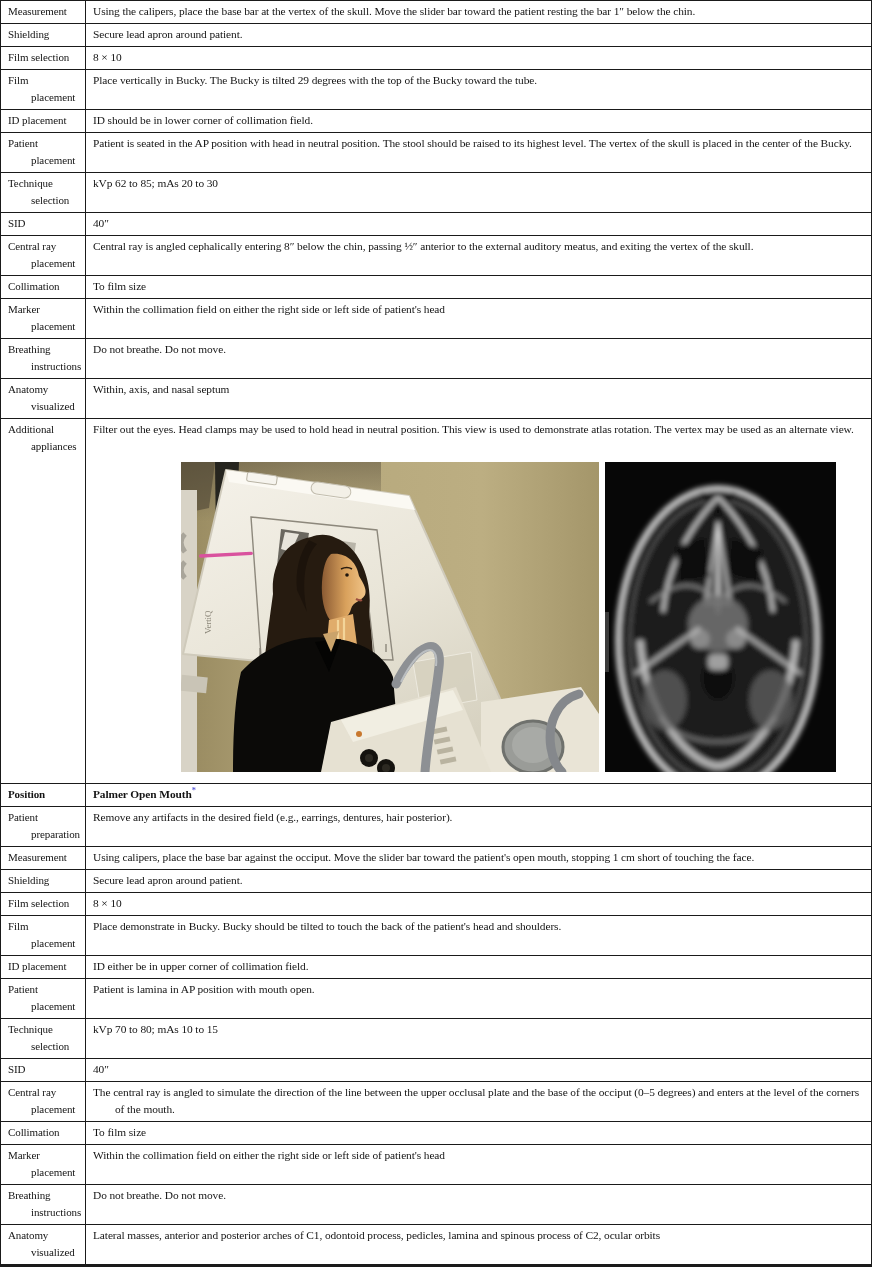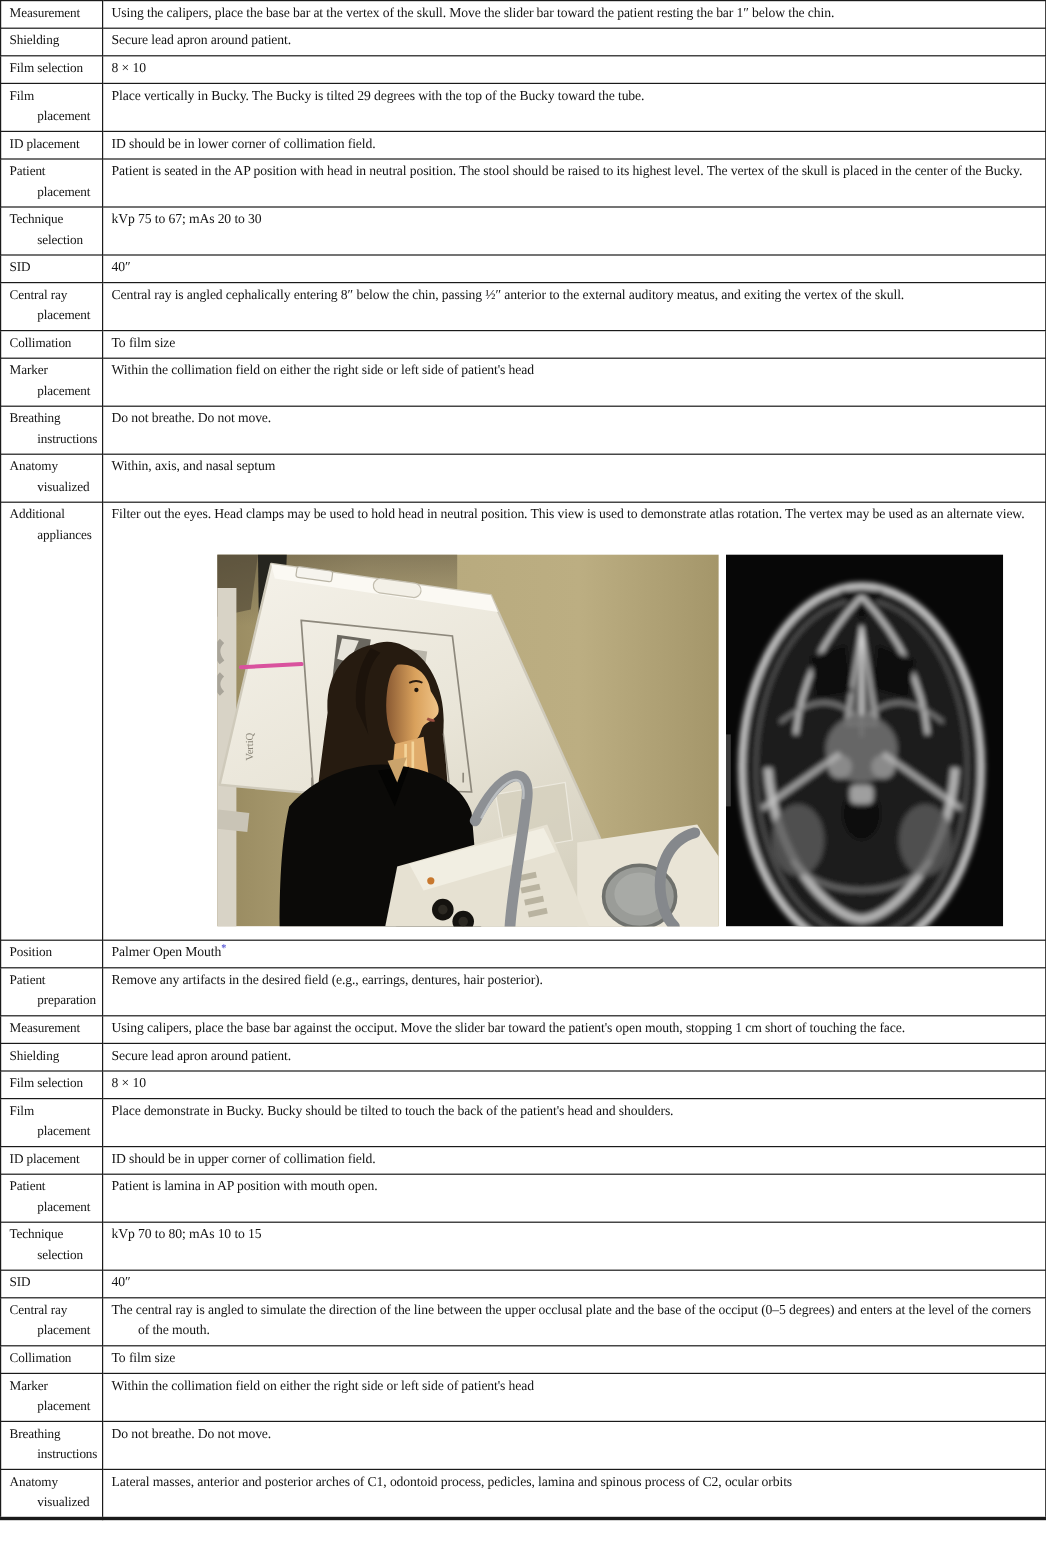--- a/index.html
+++ b/index.html
@@ -6,26 +6,26 @@
   body{font-family:"Liberation Serif","DejaVu Serif",serif;color:#141414;}
   .page{width:872px;background:#fff;}
   table.pos-table{border-collapse:collapse;width:872px;table-layout:fixed;border:1px solid #1a1a1a;border-bottom:3px solid #1a1a1a;}
   td{border:1px solid #1a1a1a;vertical-align:top;}
   td.label-cell{
     width:85px;
     font-size:11px;line-height:17px;letter-spacing:-0.1px;
     padding:2px 3px 3px 30px;text-indent:-23px;
     white-space:pre-line;
   }
-  td.label-cell.bold{font-weight:normal;}
+  td.label-cell.bold{font-weight:bold;}
   td.value-cell{
     font-size:11.4px;line-height:17px;letter-spacing:-0.1px;
     padding:2px 6px 3px 29px;text-indent:-22px;
   }
-  .value-text.bold{font-weight:normal;}
+  .value-text.bold{font-weight:bold;}
   sup.fn{font-size:8.5px;font-weight:bold;line-height:0;}
   .figures{display:flex;gap:6px;margin:24px 0 8px 66px;text-indent:0;}
   .figures svg{display:block;}
 </style>
 </head>
 <body>
 
 <div class="page">
   <table class="pos-table">
     <colgroup>
@@ -55,21 +55,21 @@
     <td class="value-cell"><span class="value-text">ID should be in lower corner of collimation field.</span></td>
   </tr>
         <tr>
     <td class="label-cell">Patient
 placement</td>
     <td class="value-cell"><span class="value-text">Patient is seated in the AP position with head in neutral position. The stool should be raised to its highest level. The vertex of the skull is placed in the center of the Bucky.</span></td>
   </tr>
         <tr>
     <td class="label-cell">Technique
 selection</td>
-    <td class="value-cell"><span class="value-text">kVp 75 to 67; mAs 20 to 30</span></td>
+    <td class="value-cell"><span class="value-text">kVp 62 to 85; mAs 20 to 30</span></td>
   </tr>
         <tr>
     <td class="label-cell">SID</td>
     <td class="value-cell"><span class="value-text">40″</span></td>
   </tr>
         <tr>
     <td class="label-cell">Central ray
 placement</td>
     <td class="value-cell"><span class="value-text">Central ray is angled cephalically entering 8″ below the chin, passing ½″ anterior to the external auditory meatus, and exiting the vertex of the skull.</span></td>
   </tr>
@@ -240,21 +240,21 @@
     <td class="label-cell">Film selection</td>
     <td class="value-cell"><span class="value-text">8 × 10</span></td>
   </tr>
         <tr>
     <td class="label-cell">Film
 placement</td>
     <td class="value-cell"><span class="value-text">Place demonstrate in Bucky. Bucky should be tilted to touch the back of the patient's head and shoulders.</span></td>
   </tr>
         <tr>
     <td class="label-cell">ID placement</td>
-    <td class="value-cell"><span class="value-text">ID should be in upper corner of collimation field.</span></td>
+    <td class="value-cell"><span class="value-text">ID either be in upper corner of collimation field.</span></td>
   </tr>
         <tr>
     <td class="label-cell">Patient
 placement</td>
     <td class="value-cell"><span class="value-text">Patient is lamina in AP position with mouth open.</span></td>
   </tr>
         <tr>
     <td class="label-cell">Technique
 selection</td>
     <td class="value-cell"><span class="value-text">kVp 70 to 80; mAs 10 to 15</span></td>

